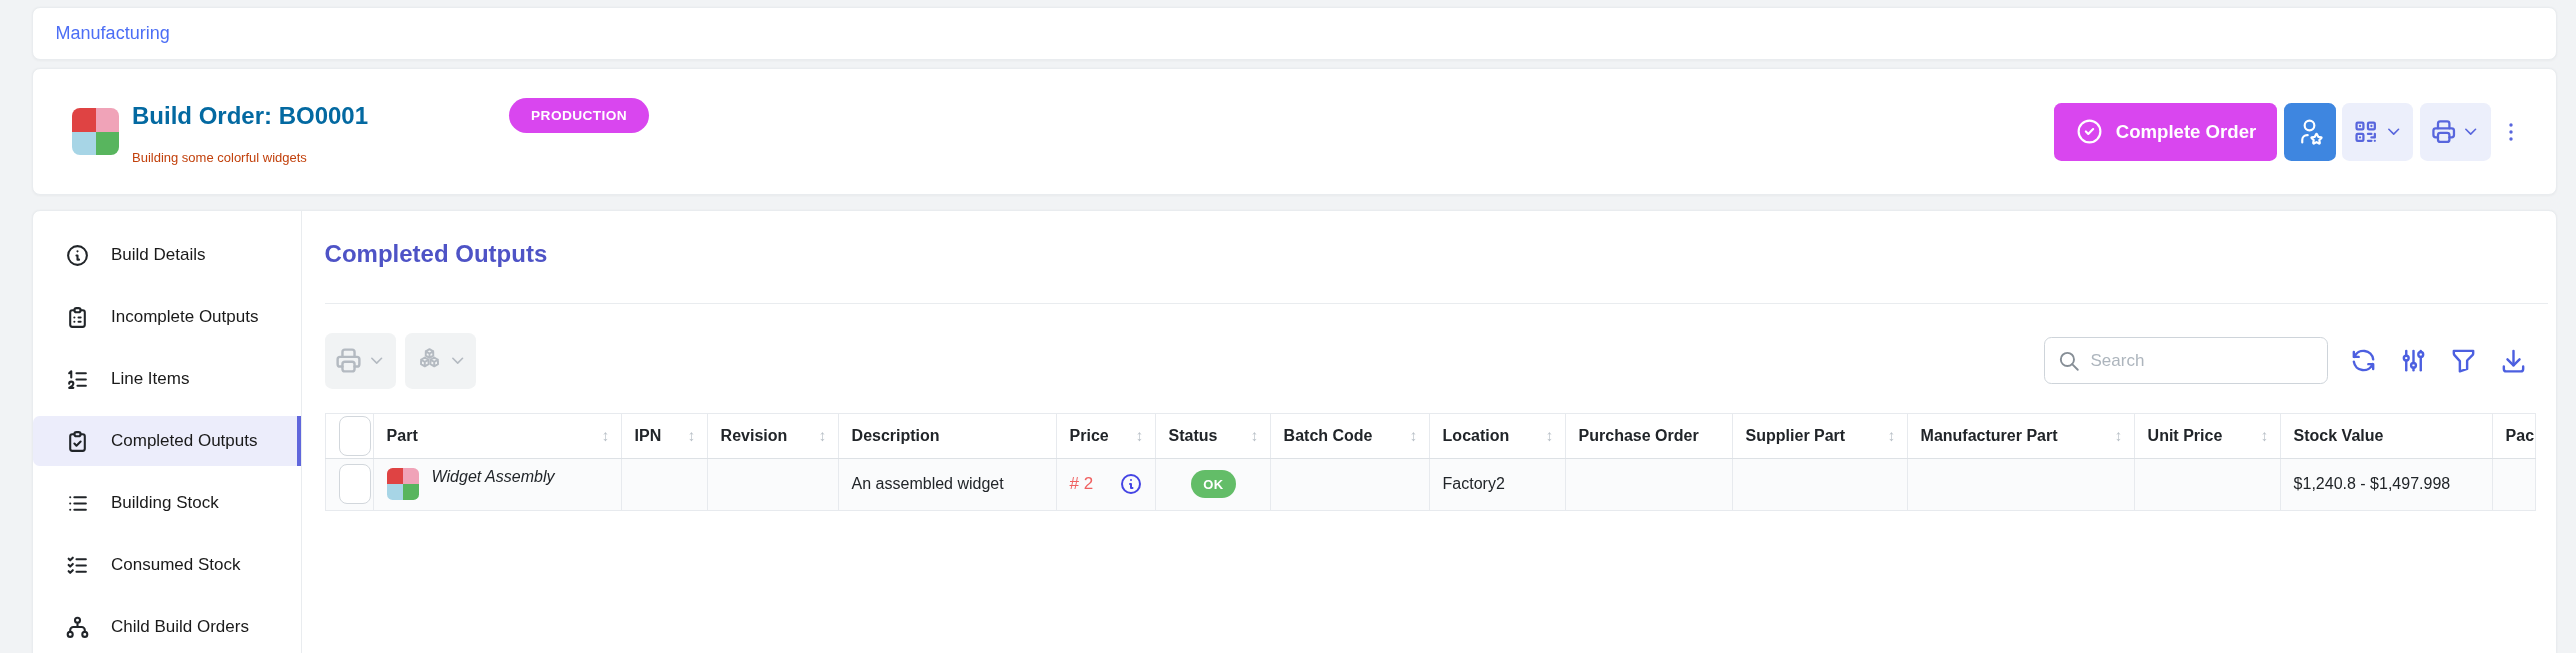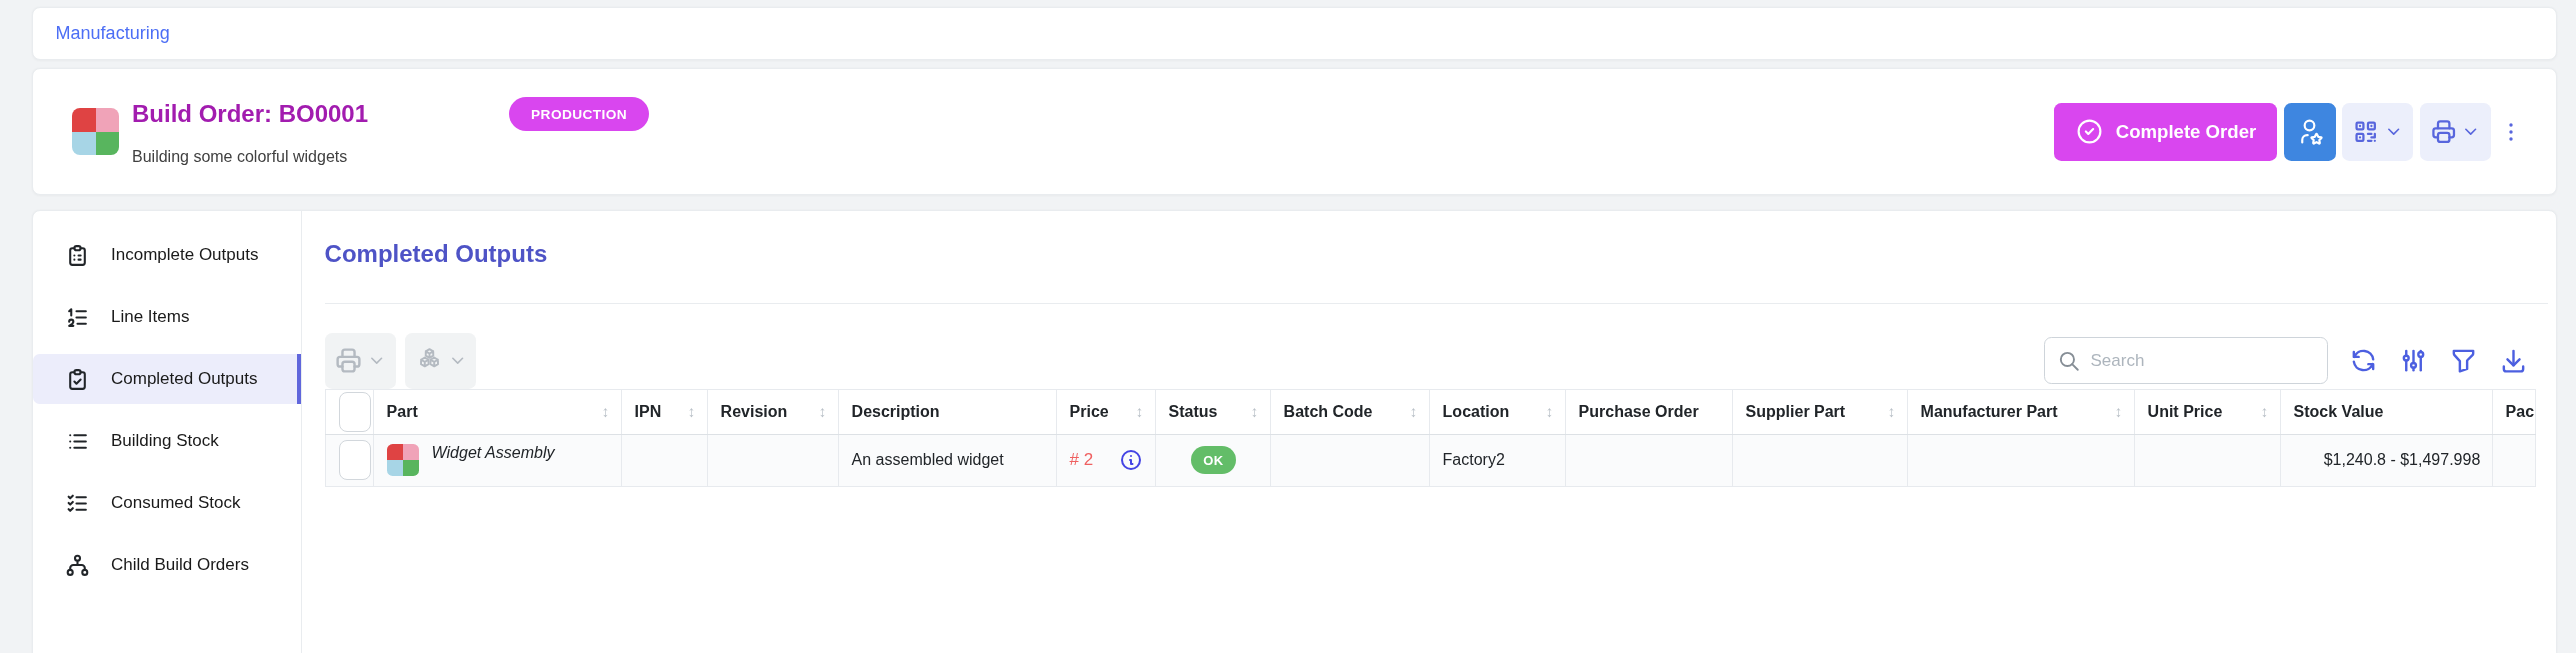--- a/index.html
+++ b/index.html
@@ -20,26 +20,26 @@
 
   
   #header-card { top: 68px; height: 127px; display: flex; align-items: center; padding: 0 31px 0 39px; }
   .thumb { display: grid; grid-template-columns: 1fr 1fr; overflow: hidden; flex-shrink: 0; }
   .thumb-lg { width: 47px; height: 47px; border-radius: 8px; }
   .thumb-sm { width: 32px; height: 32px; border-radius: 5.6px; }
   .sw-red { background: #df4343; } .sw-pink { background: #f0a3b8; }
   .sw-blue { background: #a7d5e6; } .sw-green { background: #58b55e; }
   .title-block { margin-left: 13px; display: flex; flex-direction: column; }
   .title-row { display: flex; align-items: center; }
-  .page-title { font-size: 24px; font-weight: bold; color: #a21caf; }
+  .page-title { font-size: 24px; font-weight: bold; color: #0369a1; }
   .status-badge {
     margin-left: 141px; background: #d946ef; color: #fff; font-weight: bold;
     font-size: 13.7px; letter-spacing: 0.4px; padding: 9.7px 22px; border-radius: 806px;
   }
-  .page-subtitle { font-size: 16px; margin-top: 17px; color: #404040; }
+  .page-subtitle { font-size: 13px; margin-top: 17px; color: #c2410c; }
   .header-actions { margin-left: auto; display: flex; align-items: center; gap: 6.5px; }
   .btn { border: none; cursor: pointer; display: flex; align-items: center; justify-content: center; border-radius: 7.3px; }
   .btn-green { height: 58px; background: #d946ef; color: #fff; gap: 11.3px; padding: 0 21px; font-size: 18.6px; font-weight: bold; font-family: inherit; }
   .btn-green svg { width: 29px; height: 29px; }
   .btn-blue { width: 52px; height: 58px; background: #3e86e0; color: #fff; }
   .btn-blue svg { width: 29px; height: 29px; }
   .btn-light { width: 71px; height: 58px; background: #eceffb; color: #5866dd; gap: 4px; }
   .btn-light svg.main-ic { width: 27.4px; height: 27.4px; }
   .btn-light svg.chev { width: 19.4px; height: 19.4px; }
   .dots-btn { width: 27.4px; height: 58px; background: transparent; color: #5866dd; }
@@ -68,35 +68,35 @@
   .search-box {
     width: 284px; height: 47px; border: 0.8px solid #ced4da; border-radius: 7.3px;
     display: flex; align-items: center; padding: 0 13px; gap: 9.7px; background: #fff;
   }
   .search-box svg { width: 22.6px; height: 22.6px; color: #868e96; flex-shrink: 0; }
   .search-box input { border: none; outline: none; font-size: 17px; width: 100%; color: #495057; font-family: inherit; background: transparent; }
   .search-box input::placeholder { color: #adb5bd; }
   .tb-icon { width: 29px; height: 29px; color: #4c5fe0; cursor: pointer; }
 
   
-  .table-wrap { width: 2211px; overflow: hidden; }
+  .table-wrap { width: 2211px; margin-top: 24px; overflow: hidden; }
   table { border-collapse: collapse; table-layout: fixed; width: 100%; font-size: 16px; }
   th, td { border: 0.8px solid #e7eaee; overflow: hidden; white-space: nowrap; }
   th { height: 45px; padding: 0 11.3px 0 13px; background: #fff; font-weight: bold; text-align: left; border-bottom: 0.8px solid #dde1e5; }
   td { height: 52px; padding: 0 11.3px 0 13px; background: #fafbfc; }
   .th-inner { display: flex; align-items: center; justify-content: space-between; }
   .sort { color: #b9c0c7; font-size: 15.3px; font-weight: normal; margin-left: 6.5px; cursor: pointer; }
   .cb { width: 32px; height: 40px; border: 0.8px solid #d2d7dc; border-radius: 8px; background: #fff; display: block; margin: 0 auto; cursor: pointer; }
   .part-cell { display: flex; align-items: flex-start; gap: 13px; font-style: italic; }
   .stock-cell { display: flex; align-items: center; justify-content: space-between; }
   .stock-qty { color: #ef6060; font-size: 17px; }
   .info-ic { width: 24px; height: 24px; color: #4444e4; cursor: pointer; }
   .status-cell { display: flex; justify-content: center; }
   .ok-badge { background: #63bd68; color: #fff; font-weight: bold; font-size: 13px; padding: 6.5px 12px; border-radius: 806px; letter-spacing: 0.4px; }
-  .val-cell { text-align: right; }
+  .val-cell { }
 </style>
 </head>
 <body>
 
 <svg width="0" height="0" style="position:absolute">
   <defs>
     <g id="sym-wrap"></g>
   </defs>
   <symbol id="i-info" viewBox="0 0 24 24">
       <circle cx="12" cy="12" r="9"></circle>
@@ -264,20 +264,26 @@
       <svg fill="none" stroke="currentColor" viewBox="0 0 30 30" width="24" height="24">
           <use href="#i-dots"></use>
         </svg>
     </button>
   </div>
 </div>
 
 <div class="card" id="content-card">
 
   <div class="sidebar">
+    <div class="side-item">
+      <svg fill="none" stroke="currentColor" stroke-width="2" stroke-linecap="round" stroke-linejoin="round" viewBox="0 0 31 31" width="25" height="25">
+          <use href="#i-info"></use>
+        </svg>
+      <span>Build Details</span>
+    </div>
     <div class="side-item">
       <svg fill="none" stroke="currentColor" stroke-width="2" stroke-linecap="round" stroke-linejoin="round" viewBox="0 0 31 31" width="25" height="25">
           <use href="#i-cliplist"></use>
         </svg>
       <span>Incomplete Outputs</span>
     </div>
     <div class="side-item">
       <svg fill="none" stroke="currentColor" stroke-width="2" stroke-linecap="round" stroke-linejoin="round" viewBox="0 0 31 31" width="25" height="25">
           <use href="#i-listnum"></use>
         </svg>

